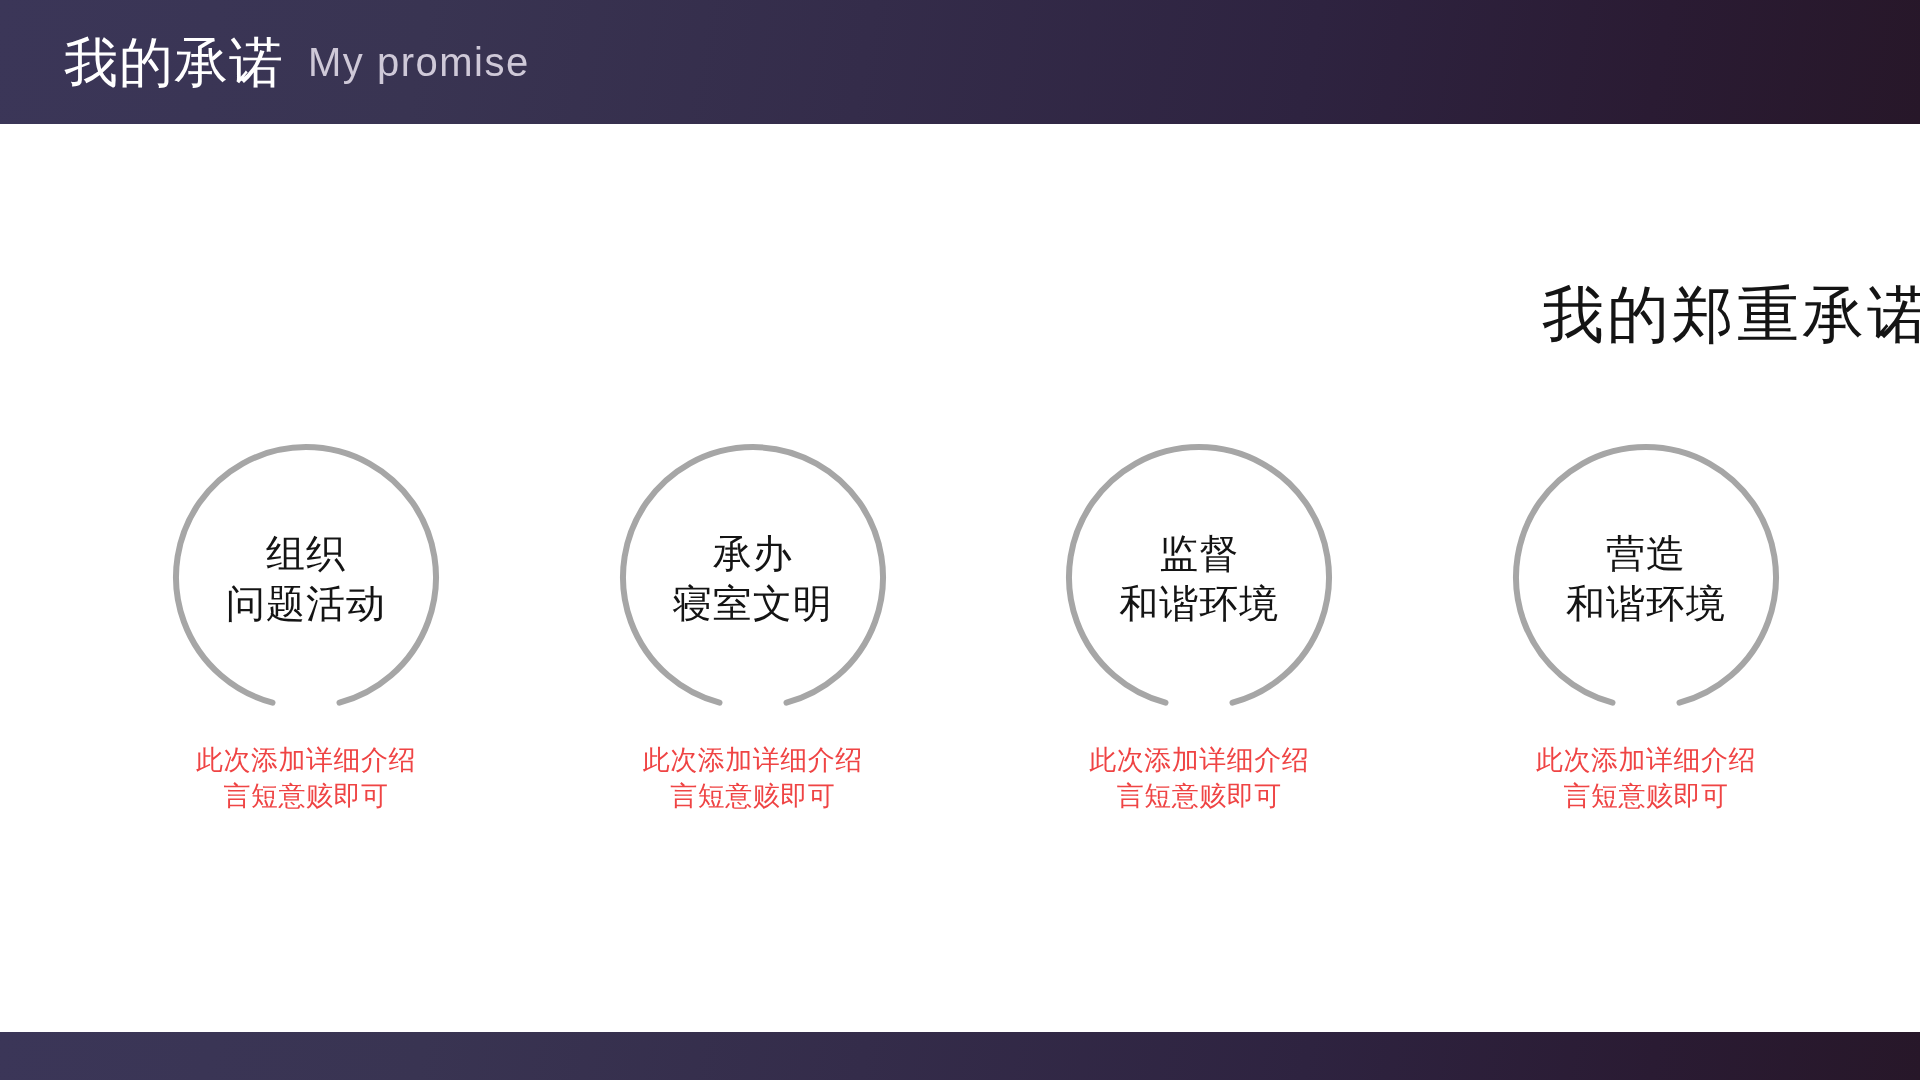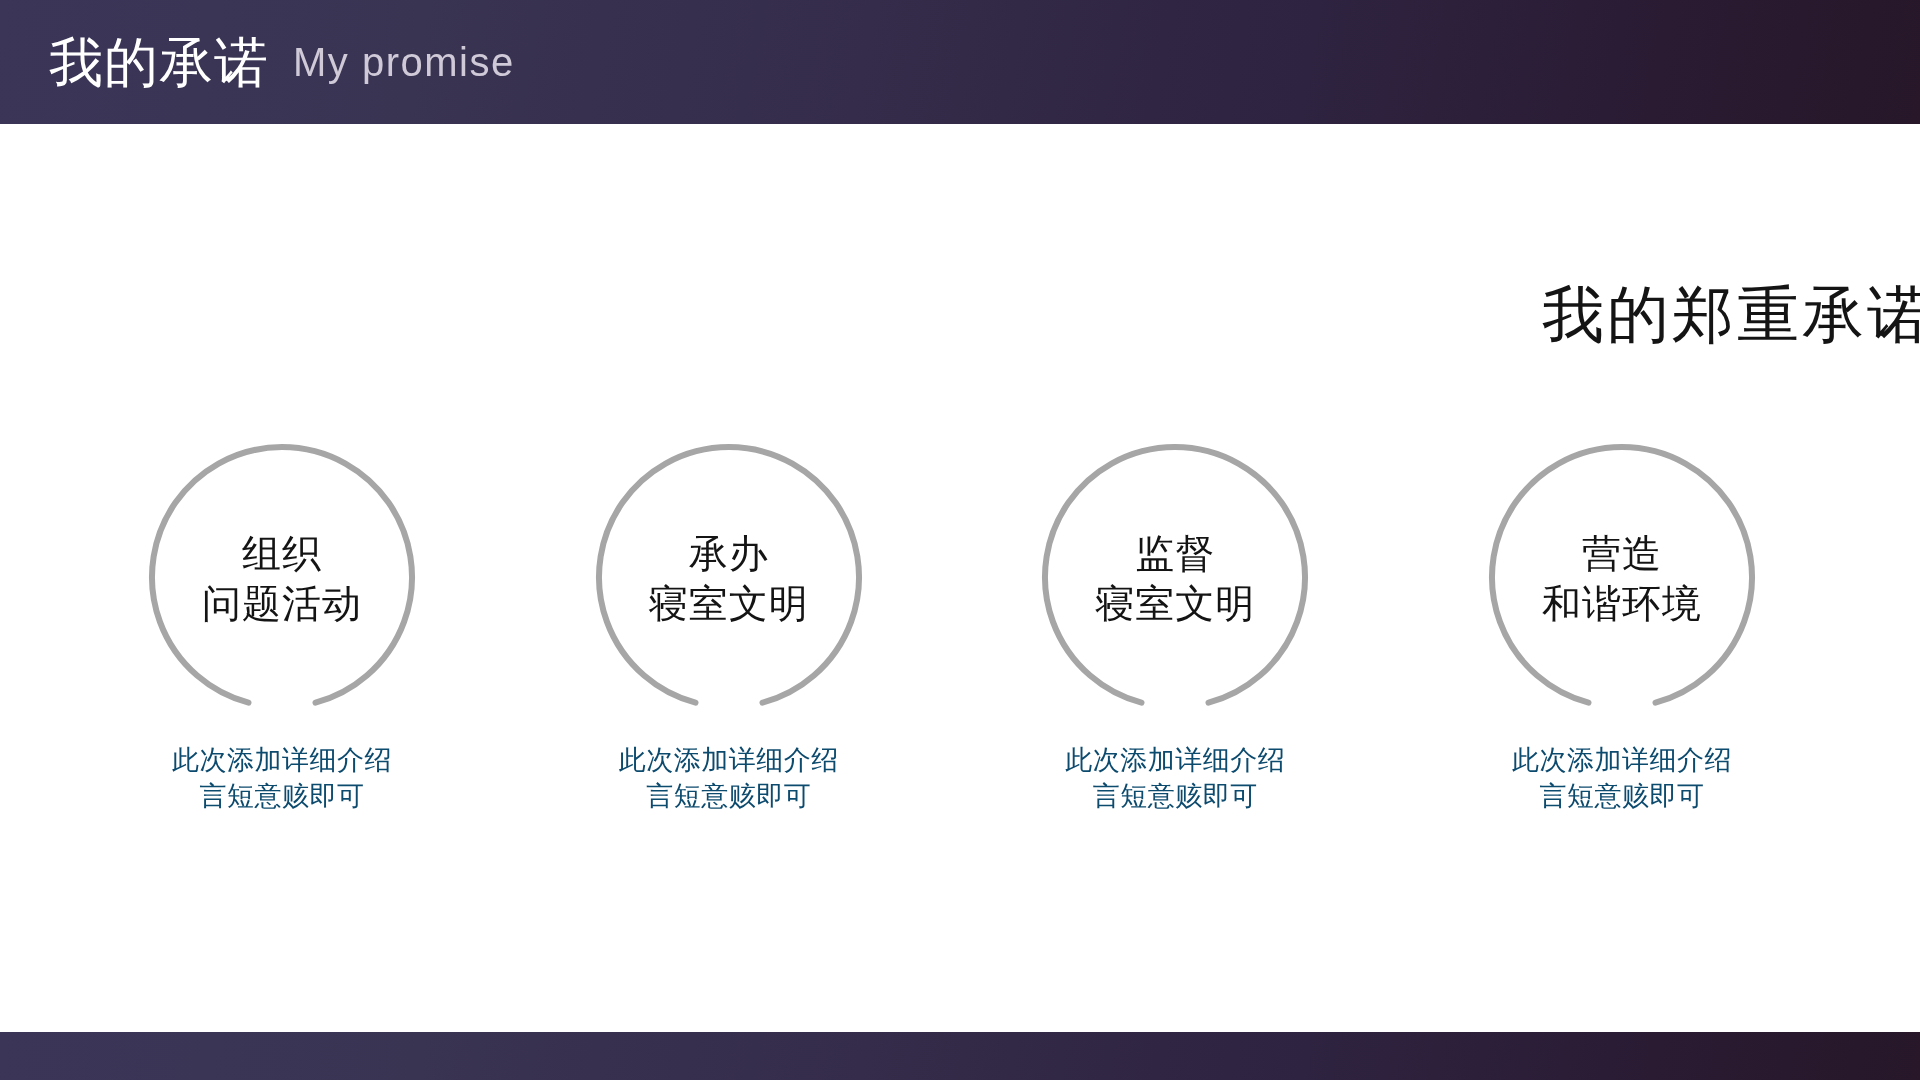--- a/index.html
+++ b/index.html
@@ -19,21 +19,21 @@
   .header-band {
     position: absolute;
     left: 0;
     top: 0;
     width: 1920px;
     height: 124px;
     background: linear-gradient(100deg, #3b3658 0%, #393452 22%, #342c4a 45%, #2e2340 68%, #2a1b33 86%, #271729 100%);
     display: flex;
     align-items: center;
     box-sizing: border-box;
-    padding-left: 49px;
+    padding-left: 64px;
   }
   .header-title-zh {
     color: #ffffff;
     font-size: 54px;
     font-weight: 400;
     letter-spacing: 1px;
     line-height: 1;
     white-space: nowrap;
   }
   .header-title-en {
@@ -64,21 +64,21 @@
     text-align: right;
     font-size: 62px;
     font-weight: 400;
     color: #141414;
     letter-spacing: 3px;
     line-height: 1;
   }
 
   .cards {
     position: absolute;
-    left: 112px;
+    left: 136px;
     top: 320px;
     width: 1680px;
     display: flex;
     justify-content: space-between;
   }
 
   .card {
     width: 340px;
     display: flex;
     flex-direction: column;
@@ -111,21 +111,21 @@
     font-weight: 400;
     letter-spacing: 1px;
     word-break: break-all;
   }
 
   .card-caption {
     margin-top: 28px;
     text-align: center;
     font-size: 27px;
     line-height: 1.35;
-    color: #0c4a6e;
+    color: #ef4444;
     font-weight: 400;
     letter-spacing: 0.5px;
     width: 340px;
   }
   .card-caption .cap-line {
     display: block;
   }
 
   
   .footer-band {
@@ -178,21 +178,21 @@
         <span class="cap-line">言短意赅即可</span>
       </div>
     </div>
 
     <div class="card">
       <div class="ring-wrap">
         <svg class="ring-svg" viewBox="0 0 270 270">
           <path d="M 101.5 258.7 A 130 130 0 1 1 168.5 258.7" fill="none" stroke="#a6a6a6" stroke-width="6" stroke-linecap="round"></path>
         </svg>
         <div class="ring-label" style="white-space: pre-line;">监督
-寝室文明</div>
+和谐环境</div>
       </div>
       <div class="card-caption">
         <span class="cap-line">此次添加详细介绍</span>
         <span class="cap-line">言短意赅即可</span>
       </div>
     </div>
 
     <div class="card">
       <div class="ring-wrap">
         <svg class="ring-svg" viewBox="0 0 270 270">

